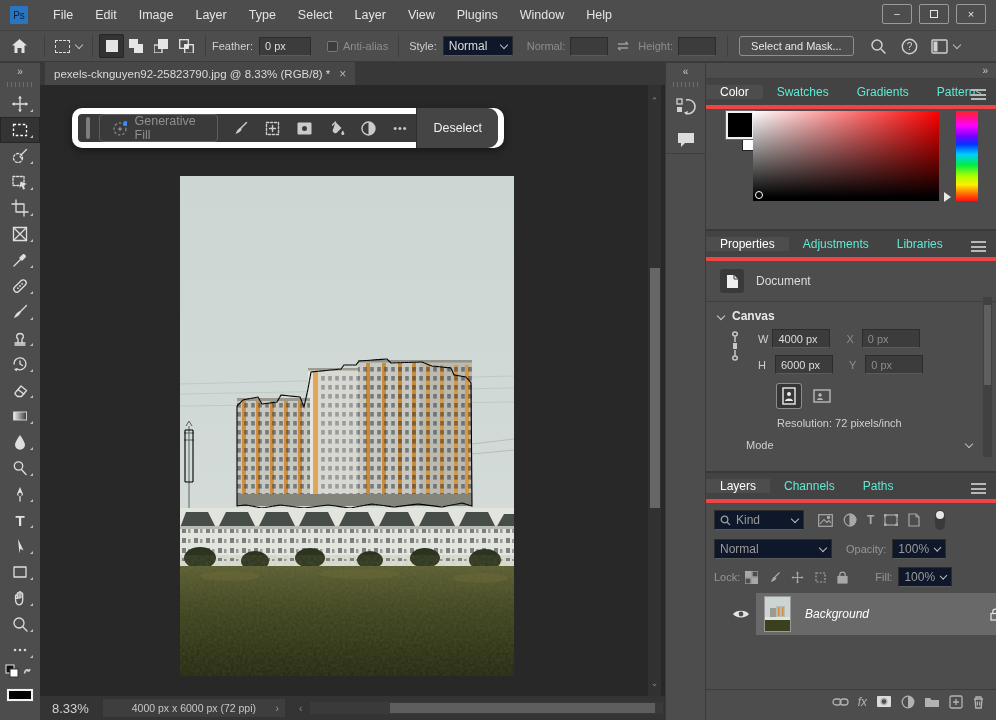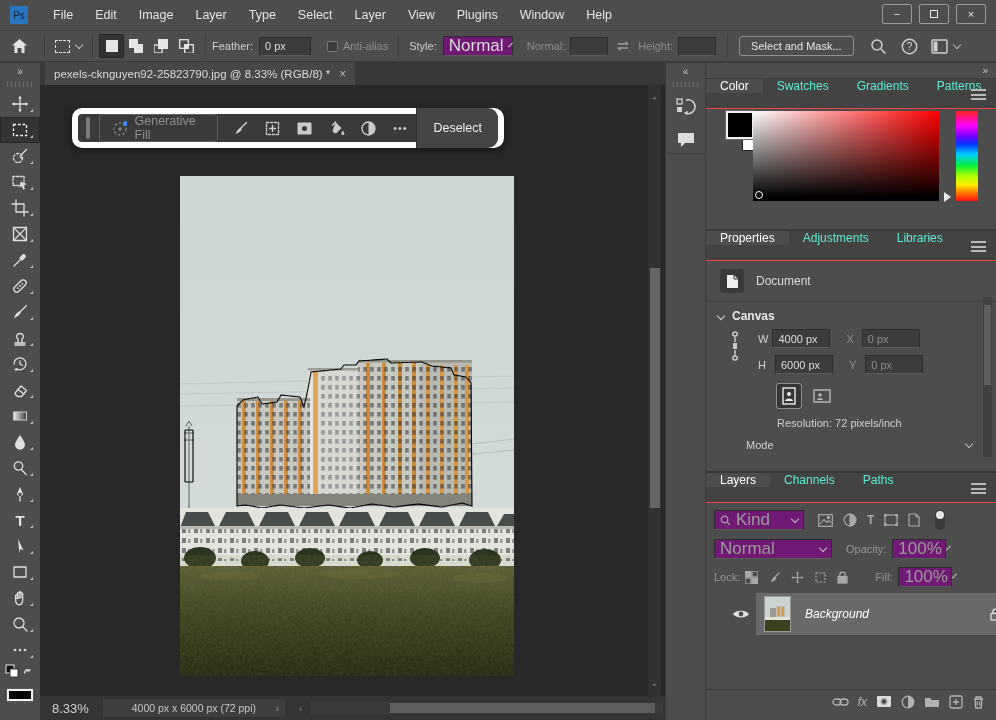--- a/index.html
+++ b/index.html
@@ -15,21 +15,21 @@
 #menu-items{margin-left:14px;display:flex}
 #win-controls{position:absolute;right:10px;top:4px;display:flex;gap:7px}
 .wc{width:30px;height:20px;border:1px solid #9a9a9a;border-radius:2px;display:flex;align-items:center;justify-content:center;font-size:11px;color:#e8e8e8}
 .wc .sq{width:8px;height:8px;border:1.4px solid #e8e8e8}
 
 #optionsbar{left:0;top:30px;width:996px;height:32px;background:#4d4d4d;border-top:1px solid #414141;border-bottom:1px solid #3b3b3b;display:flex;align-items:center}
 .vsep{width:1px;height:22px;background:#3e3e3e;margin:0 6px}
 .lbl{font-size:11px;color:#cfcfcf;white-space:nowrap}
 .dis{color:#8d8d8d!important}
 .inp{background:#3c3c3c;border:1px solid #2c2c2c;border-bottom-color:#5a5a5a;color:#dcdcdc;font-size:11px;height:19px;padding:0 5px;font-family:inherit;outline:none}
-.selbox{background:#701a75;border:1px solid #2c2c2c;border-bottom-color:#5a5a5a;height:20px;display:flex;align-items:center;font-size:17px;color:#dcdcdc;padding:0 5px;justify-content:space-between}
+.selbox{background:#0f172a;border:1px solid #2c2c2c;border-bottom-color:#5a5a5a;height:20px;display:flex;align-items:center;font-size:12px;color:#dcdcdc;padding:0 5px;justify-content:space-between}
 .chev-d{width:6px;height:6px;border-right:1.6px solid #bdbdbd;border-bottom:1.6px solid #bdbdbd;transform:rotate(45deg);margin-left:6px;margin-top:-3px}
 .modebtn{width:25px;height:24px;display:flex;align-items:center;justify-content:center;border-radius:2px}
 .modebtn.active{background:#333;box-shadow:inset 0 0 0 1px #262626}
 .obtn{border:1px solid #8f8f8f;border-radius:3px;font-size:11px;color:#e6e6e6;padding:3px 11px;background:transparent;white-space:nowrap}
 .cb{width:11px;height:11px;border:1px solid #777;border-radius:2px;background:#3c3c3c;margin-right:5px}
 
 #toolbar{left:0;top:62px;width:40px;height:658px;background:#4d4d4d;border-top:1px solid #3b3b3b}
 #tools{position:absolute;top:28px;left:0;width:40px}
 .tool{width:40px;height:26px;display:flex;align-items:center;justify-content:center;position:relative}
 .tool.active{background:#343434;box-shadow:inset 0 0 0 1px #262626}
@@ -61,21 +61,21 @@
 #docinfo{margin-left:14px;width:182px;height:18px;background:#3e3e3e;display:flex;align-items:center;justify-content:center;font-size:10.5px;color:#c6c6c6;position:relative}
 #docinfo .ch{position:absolute;right:6px;color:#9a9a9a;font-size:10px}
 #hs-left{margin-left:14px;color:#8a8a8a;font-size:10px}
 #hscroll{margin-left:8px;flex:1;height:12px;background:#3a3a3a;position:relative;margin-right:2px}
 #hthumb{position:absolute;left:80px;top:1px;height:10px;right:8px;background:#5e5e5e}
 
 #strip{left:665px;top:62px;width:40px;height:658px;background:#4d4d4d;border-left:1px solid #3a3a3a;border-top:1px solid #3b3b3b}
 #strip .div{position:absolute;left:0;right:0;top:88px;height:1px;background:#3f3f3f}
 
 #dock{left:705px;top:62px;width:291px;height:658px;background:#4d4d4d;border-left:1px solid #3a3a3a;border-top:1px solid #3b3b3b}
-.panel-tabs{display:flex;height:30px;align-items:flex-start;background:#434343;border-bottom:1px solid #ef4444}
+.panel-tabs{display:flex;height:30px;align-items:center;background:#434343;border-bottom:4px solid #ef4444}
 .ptab{display:flex;align-items:center;padding:0 14px;font-size:12px;color:#5eead4}
 .ptab.active{background:#4d4d4d;color:#fff}
 .hamb{position:absolute;right:10px;width:15px;height:11px;border-top:2px solid #b8b8b8;border-bottom:2px solid #b8b8b8}
 .hamb::after{content:"";position:absolute;left:0;right:0;top:2.5px;height:2px;background:#b8b8b8}
 .pnl-sep{height:2px;background:#393939}
 
 #grad-box{position:absolute;left:47px;top:32px;width:186px;height:90px;background:linear-gradient(to bottom,rgba(0,0,0,0),#000 96%),linear-gradient(to right,#fff,#f00)}
 #grad-marker{position:absolute;left:49px;top:112px;width:8px;height:8px;border:1.4px solid #fff;border-radius:50%}
 #hue-strip{position:absolute;left:250px;top:32px;width:22px;height:90px;background:linear-gradient(to bottom,#ff2222,#ff00ff 16%,#7700ff 28%,#0033ff 37%,#00ccff 48%,#00ee44 60%,#aaff00 72%,#ffee00 82%,#ff7700 91%,#ff1111)}
 #hue-slider{position:absolute;left:238px;top:113px;width:0;height:0;border-top:5px solid transparent;border-bottom:5px solid transparent;border-left:7px solid #e8e8e8}

